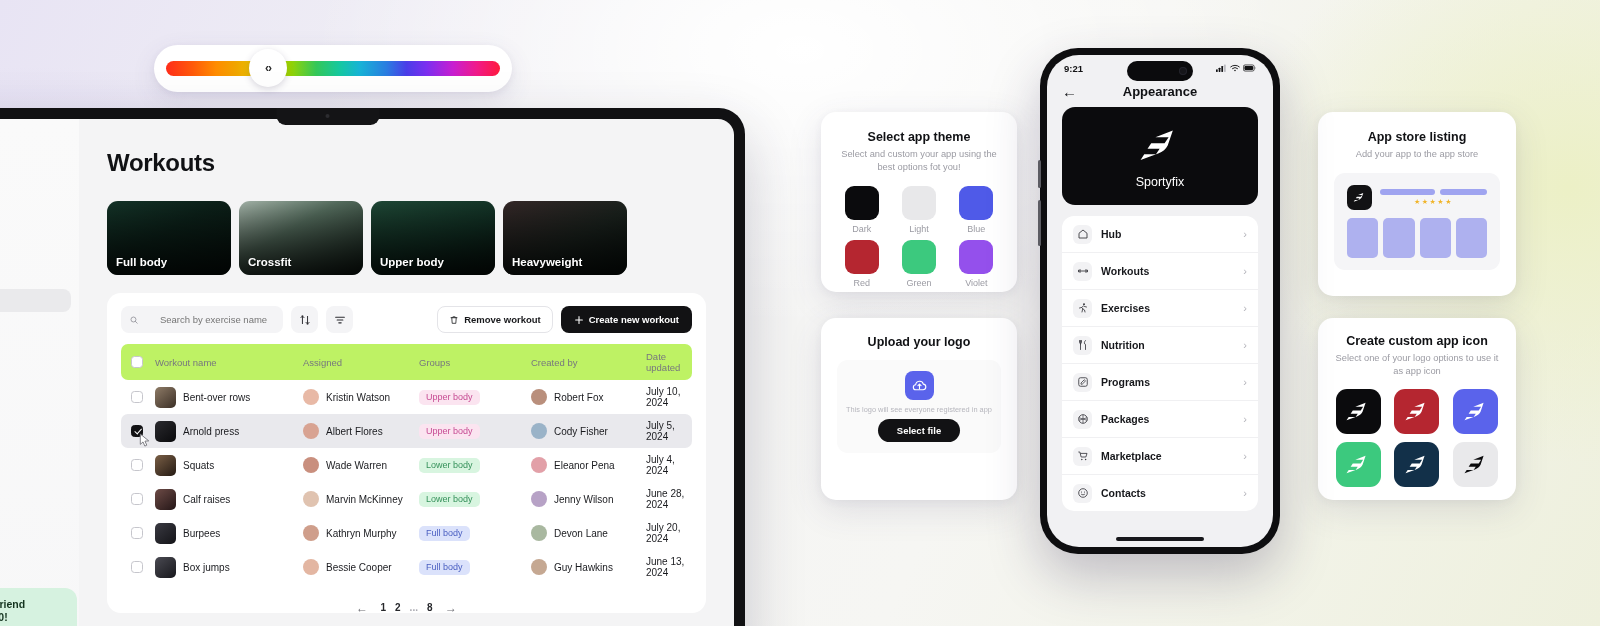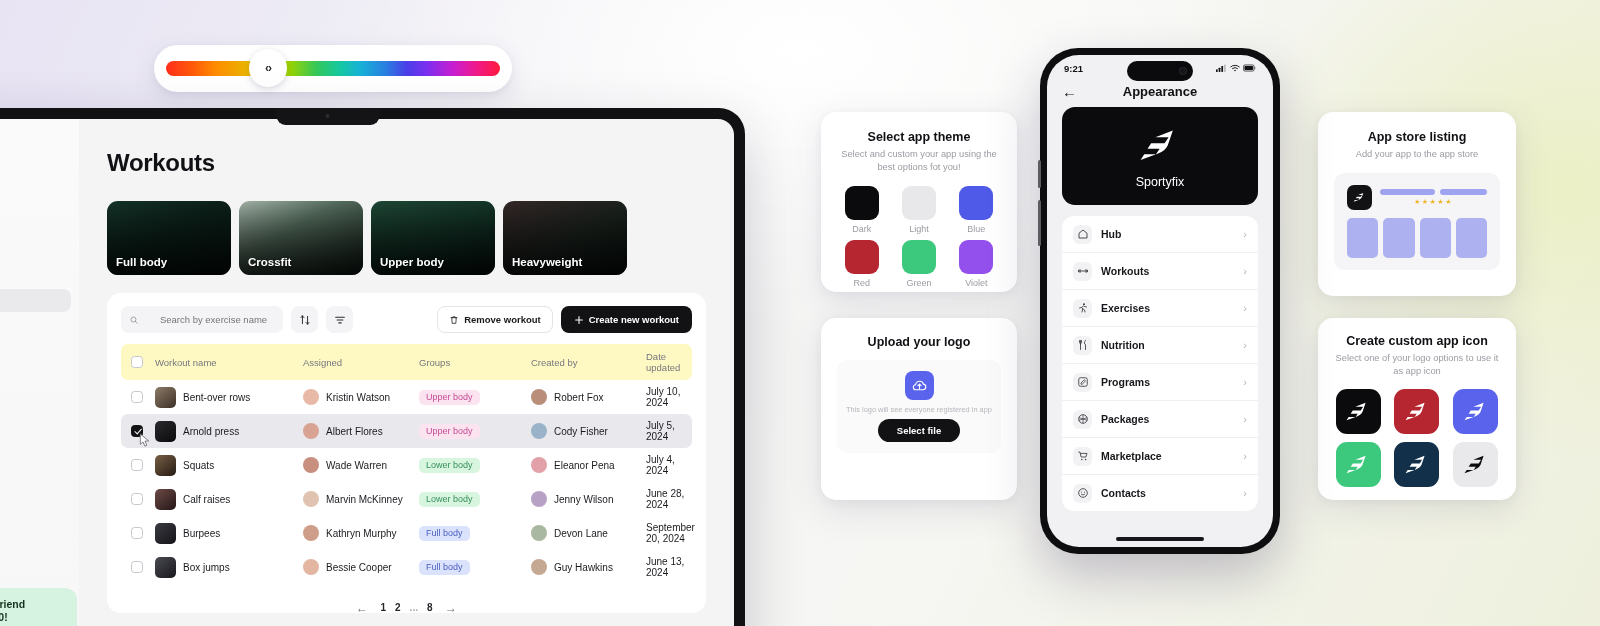--- a/index.html
+++ b/index.html
@@ -118,21 +118,21 @@
   }
   .btn-dark {
     height: 27px; border-radius: 8px; background: #121214; color: #fff;
     display: flex; align-items: center; gap: 5px; padding: 0 13px;
     font-size: 9.5px; font-weight: 700; cursor: pointer; white-space: nowrap;
   }
 
   table.wt { width: 100%; border-collapse: collapse; margin-top: 11px; table-layout: fixed; }
   table.wt th {
     text-align: left; font-size: 9.5px; font-weight: 400; color: #77777e;
-    background: #fef9c3; padding: 7px 4px; height: 24px;
+    background: #bef264; padding: 7px 4px; height: 24px;
   }
   table.wt th:first-child { border-radius: 7px 0 0 7px; padding-left: 10px; }
   table.wt th:last-child { border-radius: 0 7px 7px 0; }
   table.wt td { font-size: 10px; color: #1a1b1f; padding: 6px 4px; height: 33.5px; vertical-align: middle; }
   table.wt td:first-child { padding-left: 10px; }
   table.wt tr.sel td { background: #e9e9ed; }
   table.wt tr.sel td:first-child { border-radius: 7px 0 0 7px; }
   table.wt tr.sel td:last-child { border-radius: 0 7px 7px 0; }
 
   .cb { width: 12px; height: 12px; border: 1.3px solid #c6c6cc; border-radius: 3.5px; background: #fff; display: inline-block; vertical-align: middle; cursor: pointer; }
@@ -458,21 +458,21 @@
                       <span>Kathryn Murphy</span>
                     </div>
                   </td>
                   <td><span class="badge" style="background:#dbe2fb;color:#4a5fc1">Full body</span></td>
                   <td>
                     <div class="cell-flex">
                       <span class="av" style="background:#a9b8a0"></span>
                       <span>Devon Lane</span>
                     </div>
                   </td>
-                  <td>September 20, 2024</td>
+                  <td>July 20, 2024</td>
                 </tr>
                 <tr>
                   <td style="position:relative"><span class="cb"></span></td>
                   <td>
                     <div class="cell-flex">
                       <span class="thumb" style="background:linear-gradient(140deg,#4a4a52,#17171c)"></span>
                       <span>Box jumps</span>
                     </div>
                   </td>
                   <td>

